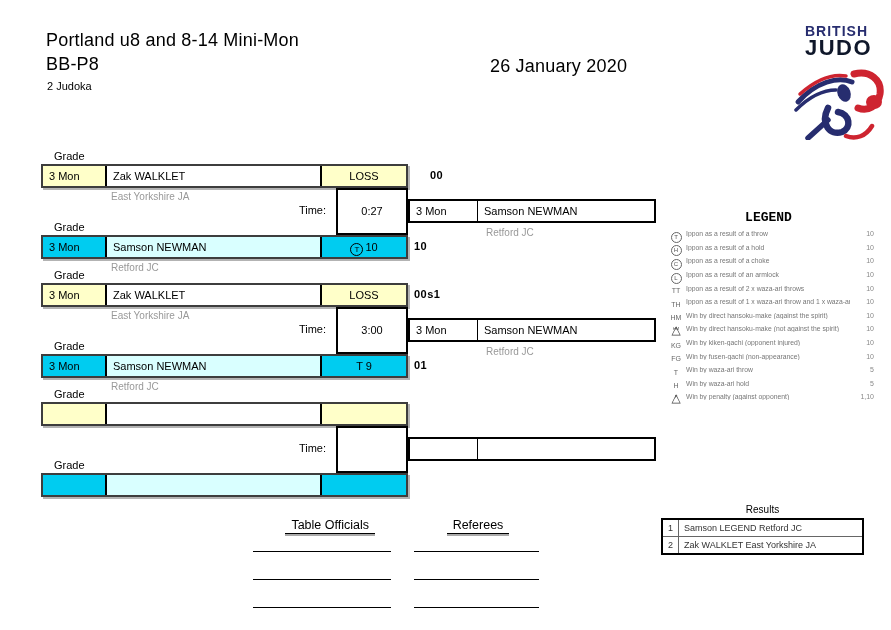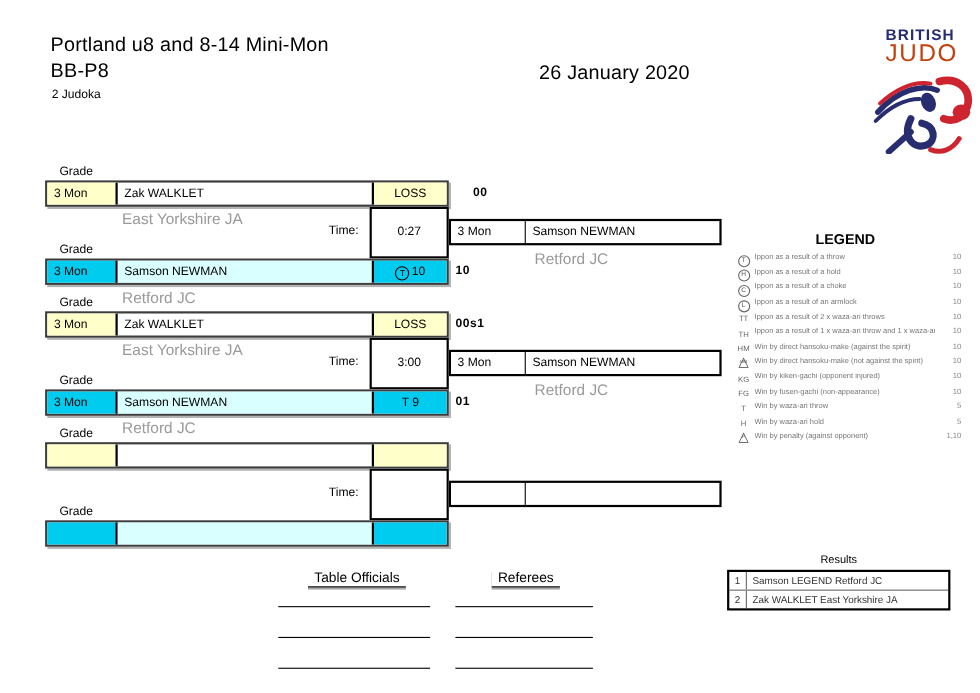--- a/index.html
+++ b/index.html
@@ -6,49 +6,49 @@
   #page{position:relative;width:891px;height:630px;background:#fff;overflow:hidden;
         font-family:"Liberation Sans",sans-serif;color:#000;margin-left:16px;}
   .abs{position:absolute;}
 
   
   .h-title{font-size:18px;letter-spacing:0.2px;}
   .h-small{font-size:11px;}
 
   
   .logo-brit{font-size:14px;font-weight:800;color:#272D6F;letter-spacing:1px;line-height:1;}
-  .logo-judo{font-size:22px;font-weight:400;color:#c2410c;letter-spacing:1.5px;line-height:0.95;}
+  .logo-judo{font-size:22px;font-weight:700;color:#0f172a;letter-spacing:1.5px;line-height:0.95;}
 
   
   .grade-label{left:38px;font-size:11px;}
   .mrow{left:25px;width:367px;height:24px;border:2px solid #3d3d3d;box-sizing:border-box;
         display:flex;background:#fff;box-shadow:2px 2px 0 #b3b3b3;}
   .cell{box-sizing:border-box;font-size:11px;line-height:20px;overflow:hidden;white-space:nowrap;}
   .cell.g{width:64px;border-right:2px solid #000;padding-left:6px;}
   .cell.n{flex:1;border-right:2px solid #000;padding-left:6px;}
-  .cell.s{width:66px;text-align:center;}
+  .cell.s{width:84px;text-align:center;}
   .bg-yel{background:#FFFFC9;}
   .bg-cyan{background:#00CCF0;}
   .bg-pale{background:#D9FFFF;}
-  .club{left:95px;font-size:14px;color:#999;}
+  .club{left:95px;font-size:10px;color:#999;}
   .time-label{left:200px;width:110px;text-align:right;font-size:11px;}
   .time-cell{left:320px;width:72px;height:47px;border:2px solid #000;box-sizing:border-box;
              background:#fff;text-align:center;font-size:11px;line-height:43px;}
   .score-out{left:398px;font-size:11px;font-weight:700;letter-spacing:0.5px;}
   .winner{left:392px;width:248px;height:24px;border:2px solid #000;box-sizing:border-box;
           display:flex;background:#fff;}
   .winner .wg{width:68px;border-right:1px solid #000;box-sizing:border-box;
               font-size:11px;line-height:20px;padding-left:6px;}
   .winner .wn{flex:1;font-size:11px;line-height:20px;padding-left:6px;}
   .wclub{left:470px;}
   .circle-t{display:inline-block;width:11px;height:11px;border:1px solid #000;border-radius:50%;
             font-size:8px;line-height:11px;text-align:center;vertical-align:-1px;margin-right:2px;}
 
   
-  .legend-title{left:650px;width:205px;text-align:center;font-size:13px;font-weight:700;}
+  .legend-title{left:650px;width:205px;text-align:center;font-size:13px;font-weight:700;font-family:Liberation Mono, monospace;}
   .legend-box{left:650px;top:227px;width:208px;}
   .lrow{display:flex;align-items:center;height:13.6px;}
   .lrow .ic{width:20px;text-align:center;flex:none;}
   .lrow .tx{flex:1;font-size:6.8px;color:#777;white-space:nowrap;overflow:hidden;}
   .lrow .vl{width:24px;text-align:right;font-size:7px;color:#888;flex:none;}
   .lg-circle{display:inline-block;width:9px;height:9px;border:1px solid #666;border-radius:50%;
              font-size:6px;line-height:9px;text-align:center;color:#555;}
   .lg-code{font-size:7px;color:#666;}
   .lg-tri{position:relative;display:inline-block;width:13px;height:12px;}
   .tri-glyph{font-size:12px;line-height:12px;color:#444;}
@@ -222,21 +222,21 @@
       <span class="tx">Win by waza-ari hold</span>
       <span class="vl">5</span>
     </div>
     <div class="lrow">
       <span class="ic"><span class="lg-tri"><span class="tri-glyph">△</span><span class="tri-code">P</span></span></span>
       <span class="tx">Win by penalty (against opponent)</span>
       <span class="vl">1,10</span>
     </div>
   </div>
 
-  <div class="abs sig-head" style="left:236px;top:518px;width:145px;">
+  <div class="abs sig-head" style="left:214px;top:518px;width:145px;text-align:right;">
     <span>Table Officials</span>
   </div>
   <div class="abs sig-line" style="left:237px;top:551px;width:138px;"></div>
   <div class="abs sig-line" style="left:237px;top:579px;width:138px;"></div>
   <div class="abs sig-line" style="left:237px;top:607px;width:138px;"></div>
 
   <div class="abs sig-head" style="left:398px;top:518px;width:128px;">
     <span>Referees</span>
   </div>
   <div class="abs sig-line" style="left:398px;top:551px;width:125px;"></div>

